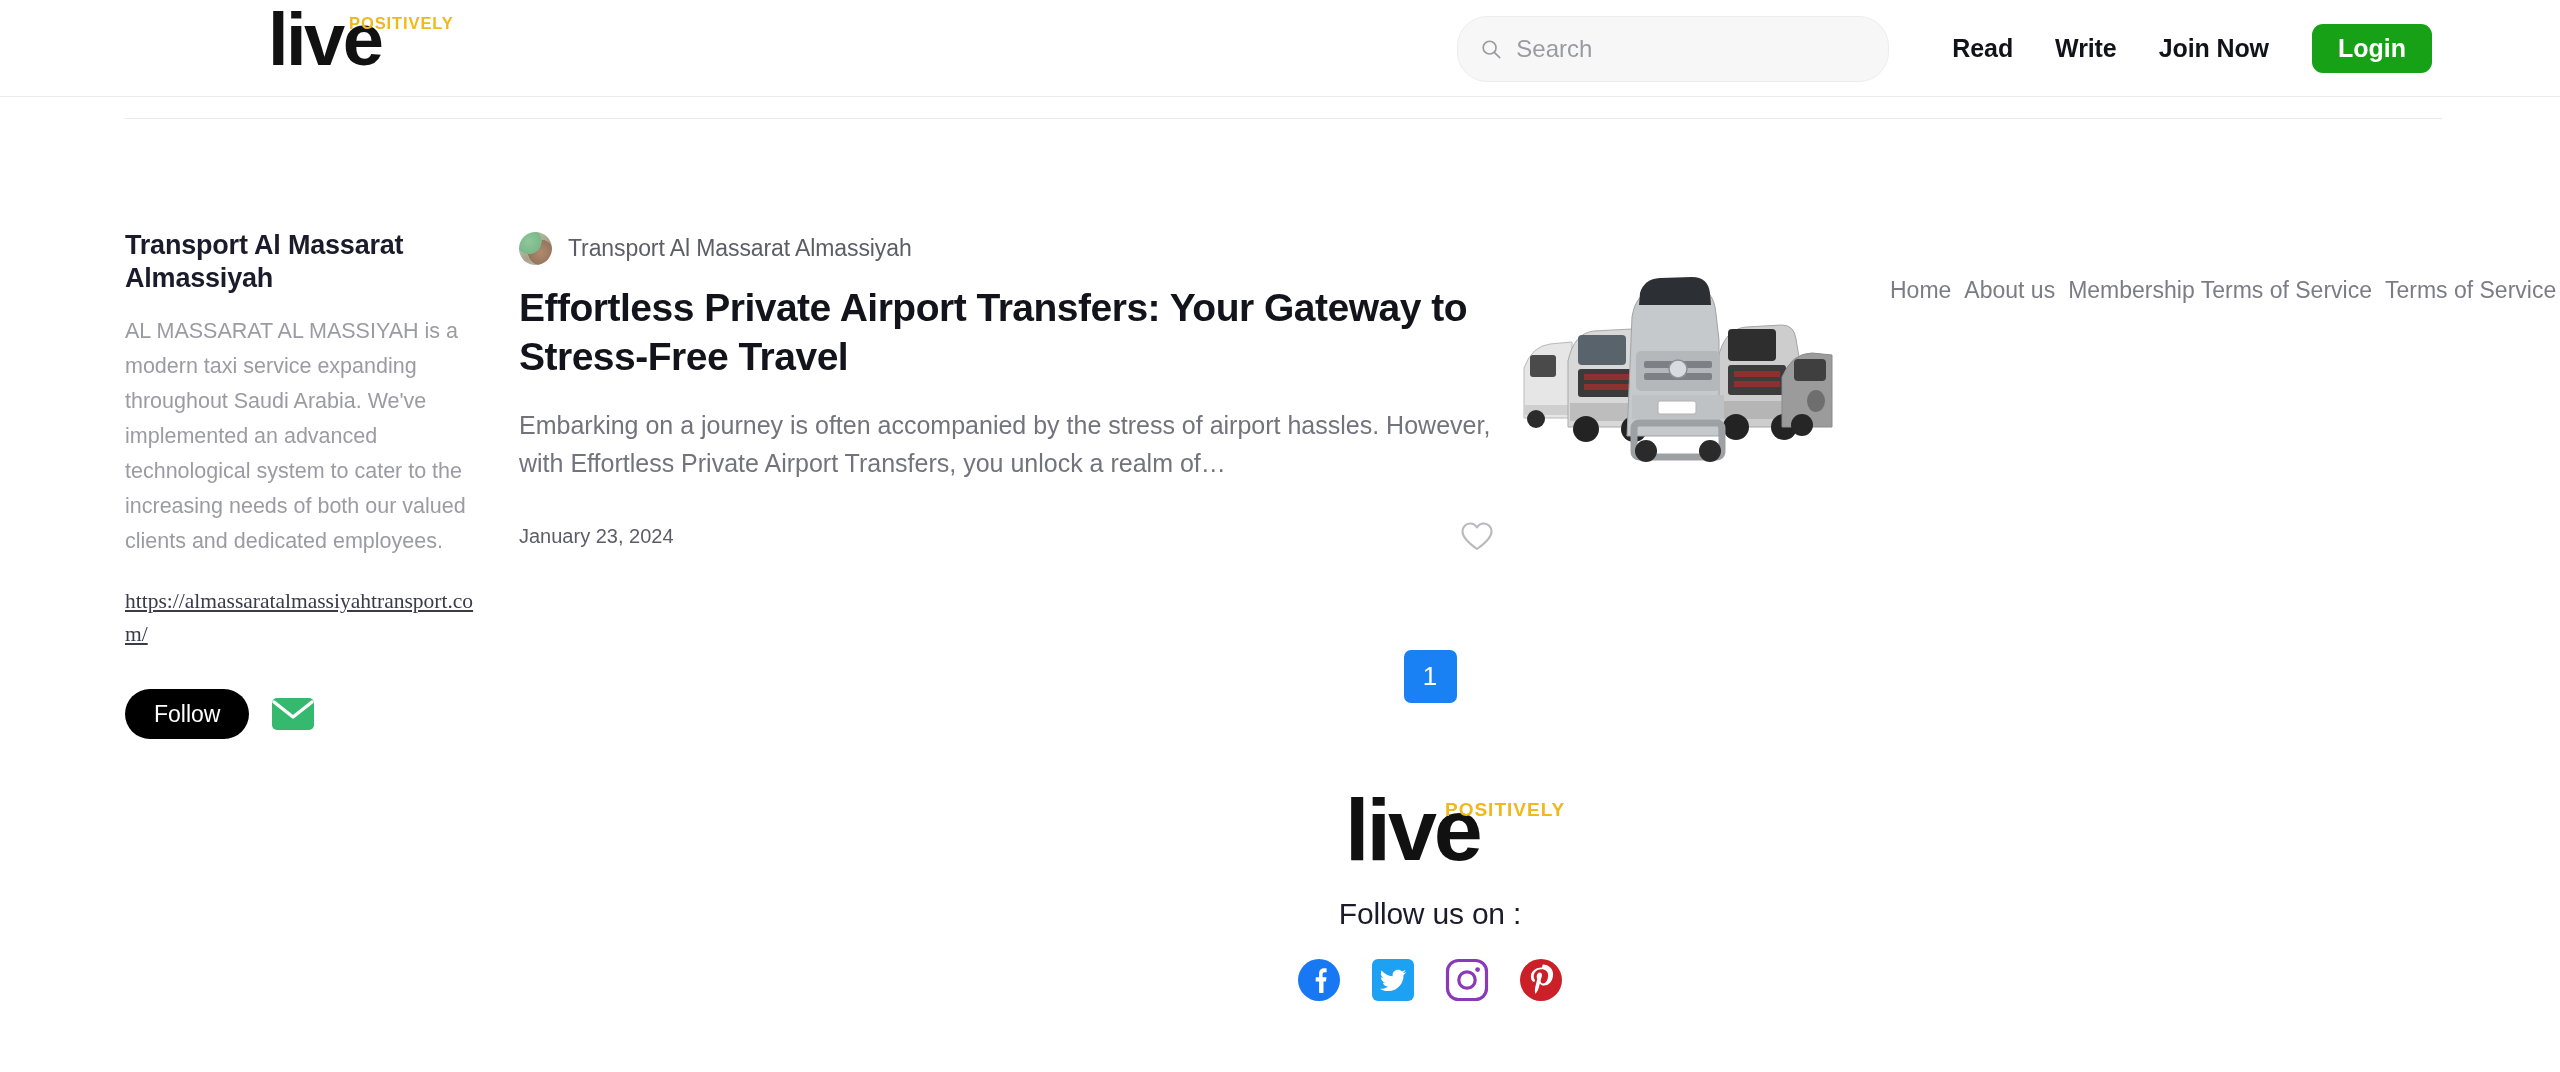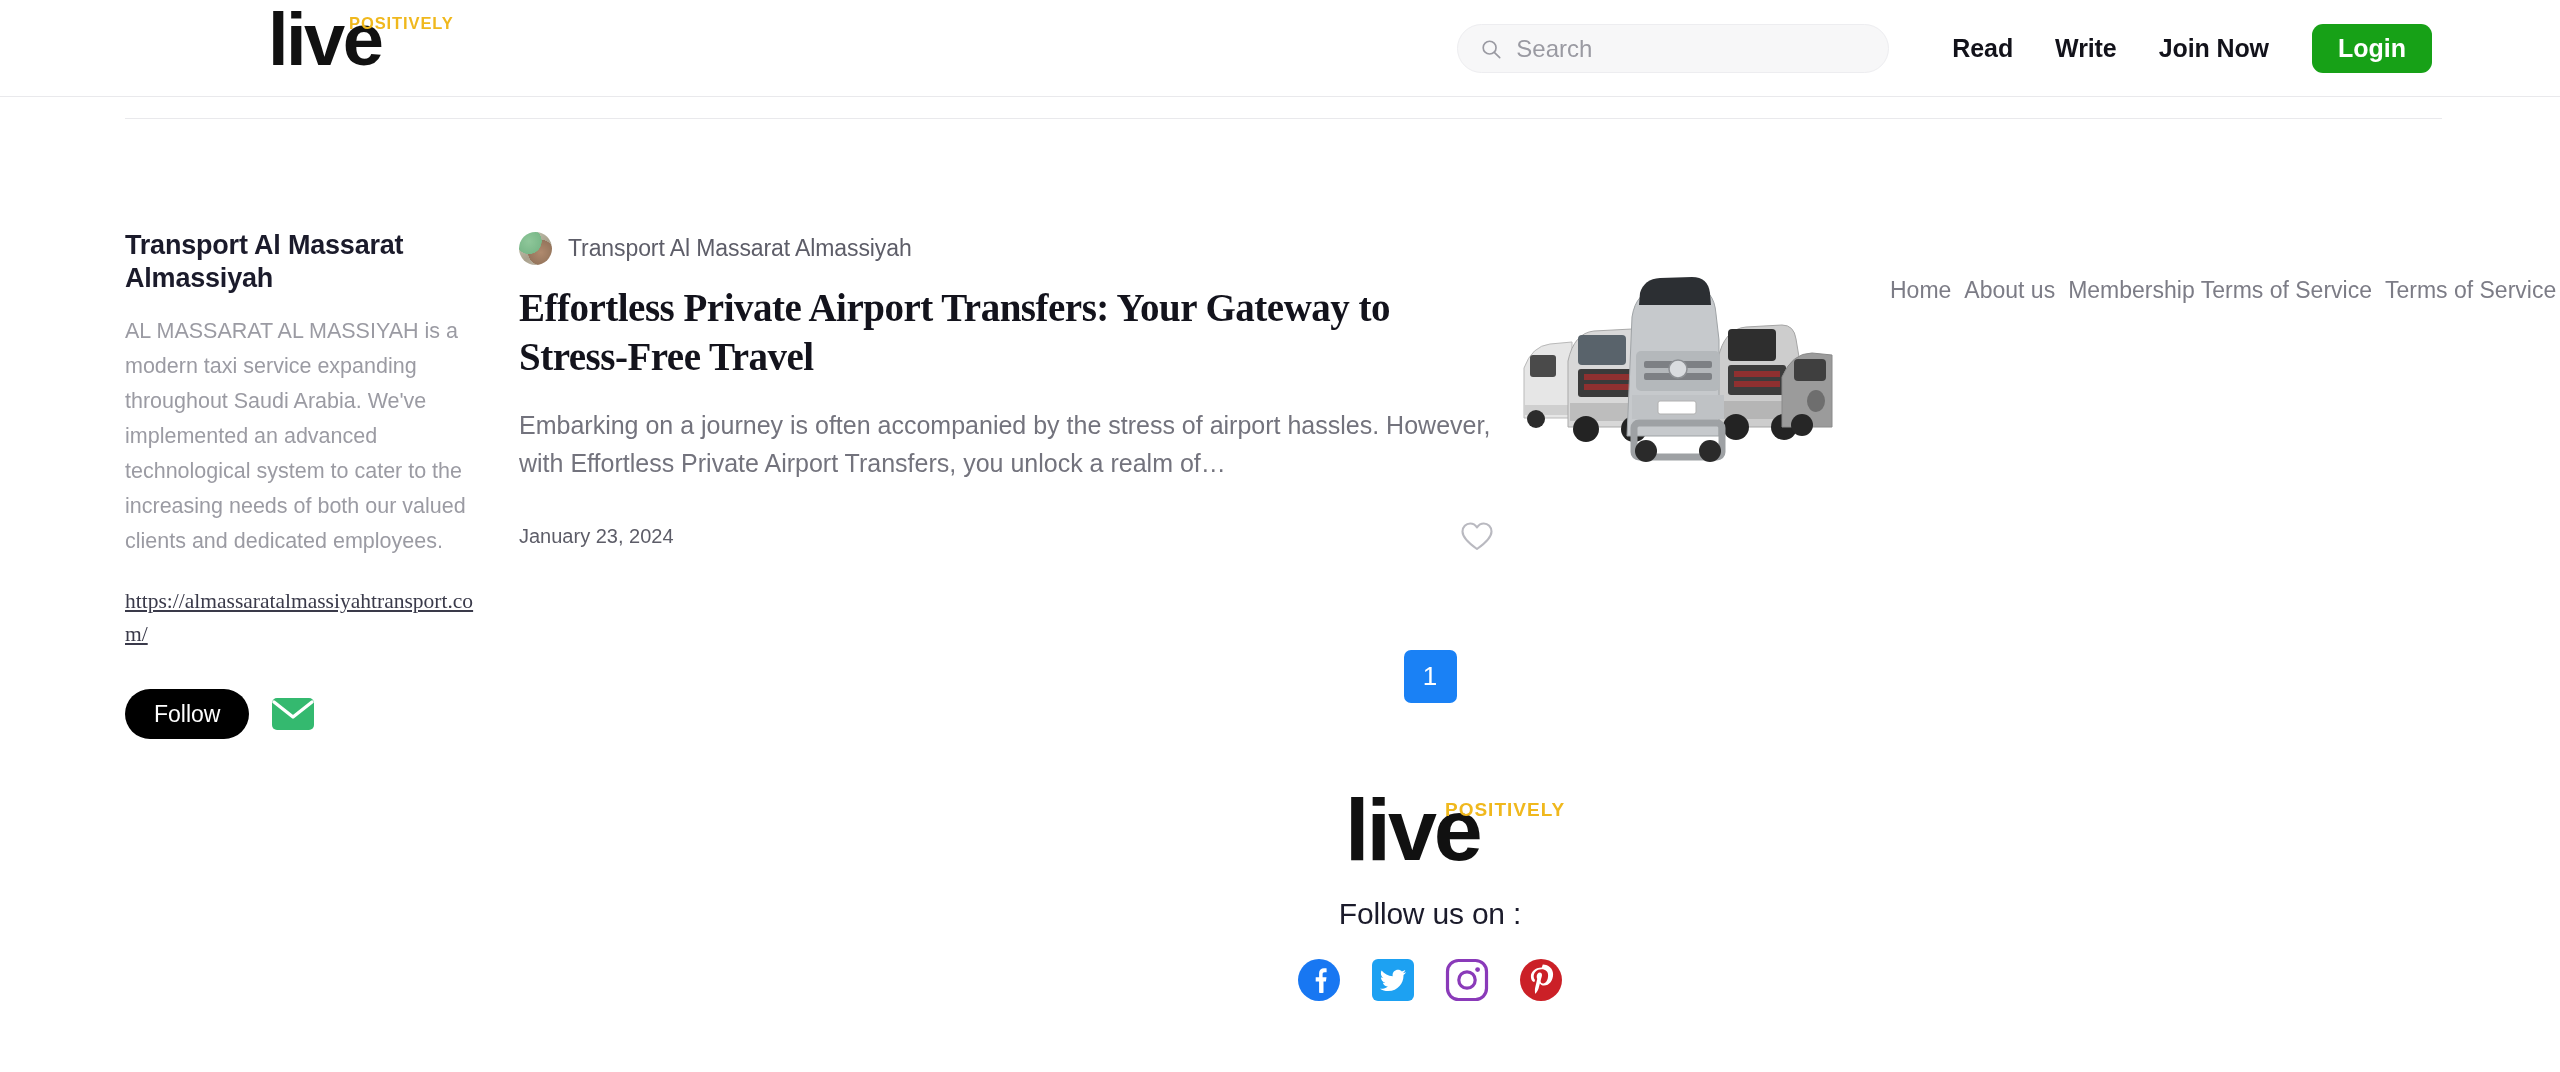--- a/index.html
+++ b/index.html
@@ -53,21 +53,21 @@
     position: absolute;
     right: 128px;
     top: 0;
     height: 97px;
     display: flex;
     align-items: center;
     gap: 0px;
   }
   .search-box {
     width: 432px;
-    height: 49px;
+    height: 66px;
     border-radius: 30px;
     background: #f7f7f8;
     border: 1px solid #ededf0;
     display: flex;
     align-items: center;
     padding: 0 22px;
     margin-right: 42px;
   }
   .search-icon {
     width: 22px; height: 22px;
@@ -372,21 +372,21 @@
         <path d="M3 6 L22 21 L41 6" fill="none" stroke="#ffffff" stroke-width="3.4" stroke-linecap="round" stroke-linejoin="round"></path>
       </svg>
     </div>
   </div>
 
   <div class="article">
     <div class="article-author">
       <div class="avatar"></div>
       <div class="author-name">Transport Al Massarat Almassiyah</div>
     </div>
-    <a class="article-title" href="#" style="text-decoration:none;display:block;font-family:Liberation Serif, serif;">Effortless Private Airport Transfers: Your Gateway to Stress-Free Travel</a>
+    <a class="article-title" href="#" style="text-decoration:none;display:block;">Effortless Private Airport Transfers: Your Gateway to Stress-Free Travel</a>
     <div class="article-excerpt">Embarking on a journey is often accompanied by the stress of airport hassles. However, with Effortless Private Airport Transfers, you unlock a realm of…</div>
     <div class="article-meta">
       <span class="article-date">January 23, 2024</span>
       <svg class="heart-icon" viewBox="0 0 34 32" fill="none">
         <path d="M17 29 C7 22 2.5 17 2.5 11.5 C2.5 7 6 3.5 10.2 3.5 C13 3.5 15.4 5 17 7.4 C18.6 5 21 3.5 23.8 3.5 C28 3.5 31.5 7 31.5 11.5 C31.5 17 27 22 17 29 Z" stroke="#b9b9c0" stroke-width="2.1" fill="none" stroke-linejoin="round"></path>
       </svg>
     </div>
   </div>
 
   <svg class="article-thumb" viewBox="0 0 340 208">

